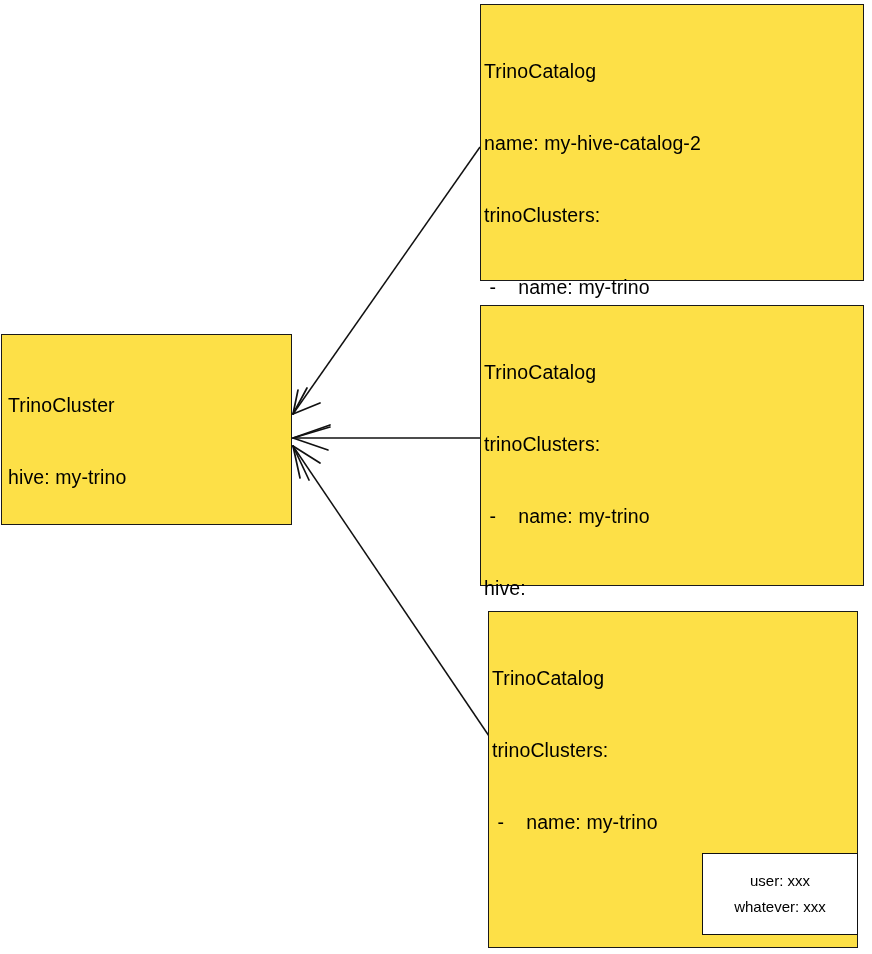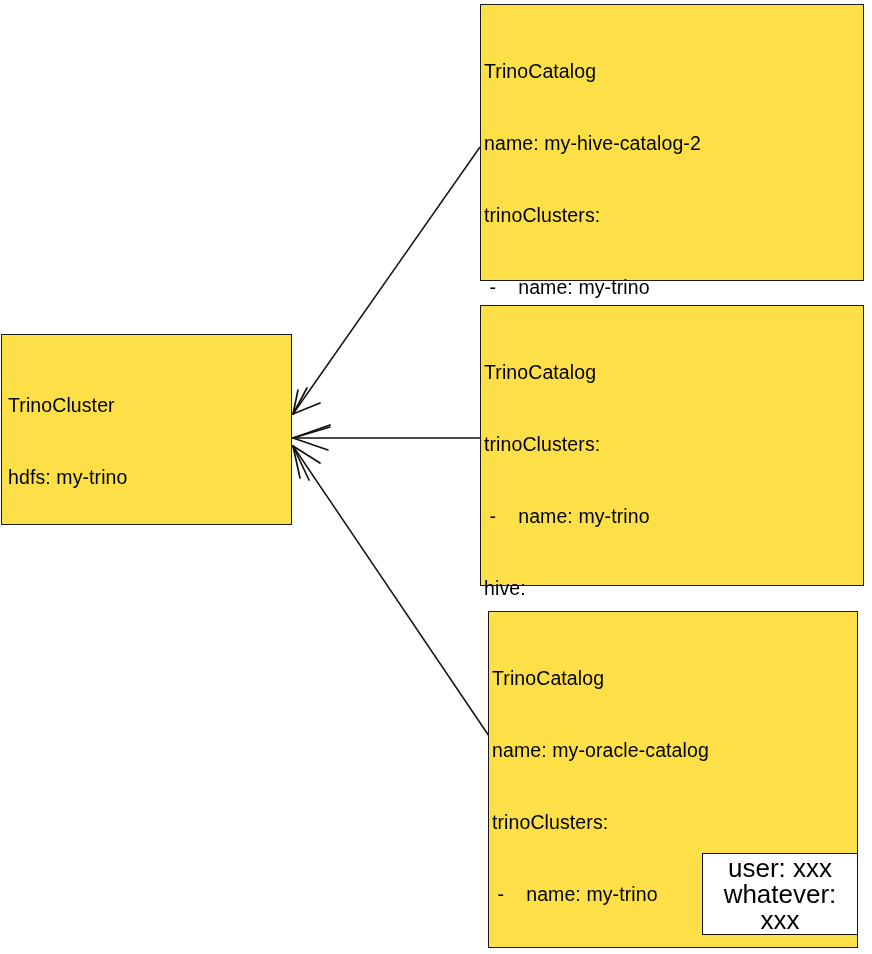--- a/index.html
+++ b/index.html
@@ -32,21 +32,21 @@
   .yaml-line {
     white-space: pre;
     display: block;
   }
   .secret-box {
     position: absolute;
     box-sizing: border-box;
     border: 1.7px solid #111111;
     background: #ffffff;
     text-align: center;
-    font-size: 26px;
+    font-size: 15px;
     line-height: 26px;
     color: #000000;
     display: flex;
     flex-direction: column;
     justify-content: center;
     align-items: center;
   }
   #edges {
     position: absolute;
     left: 0;
@@ -98,21 +98,21 @@
     <g>
       <path class="edge-line" d="M 759 817 L 788 853"></path>
       <path class="edge-barb" d="M 788 853 L 774 820"></path>
       <path class="edge-barb" d="M 788 853 L 769 829"></path>
     </g>
   </svg>
 
   <div class="box" style="left:1px; top:334px; width:291px; height:191px;">
     <div class="box-text" style="left:6px; top:10px;">
       <span class="yaml-line">TrinoCluster</span>
-      <span class="yaml-line">hdfs: my-trino</span>
+      <span class="yaml-line">hive: my-trino</span>
     </div>
   </div>
 
   <div class="box" style="left:480px; top:4px; width:384px; height:277px;">
     <div class="box-text" style="left:3px; top:6px;">
       <span class="yaml-line">TrinoCatalog</span>
       <span class="yaml-line">name: my-hive-catalog-2</span>
       <span class="yaml-line">trinoClusters:</span>
       <span class="yaml-line"> -    name: my-trino</span>
       <span class="yaml-line">hive:</span>
@@ -131,21 +131,20 @@
       <span class="yaml-line">hive:</span>
       <span class="yaml-line">   hdfs:</span>
       <span class="yaml-line">      # TBD</span>
       <span class="yaml-line">   metastore: # whatever</span>
     </div>
   </div>
 
   <div class="box" style="left:488px; top:611px; width:370px; height:337px;">
     <div class="box-text" style="left:3px; top:6px;">
       <span class="yaml-line">TrinoCatalog</span>
-      <span class="yaml-line">name: my-oracle-catalog</span>
       <span class="yaml-line">trinoClusters:</span>
       <span class="yaml-line"> -    name: my-trino</span>
       
       
       
     </div>
   </div>
 
   <div class="secret-box" style="left:702px; top:853px; width:156px; height:82px;">
     <span>user: xxx</span>

